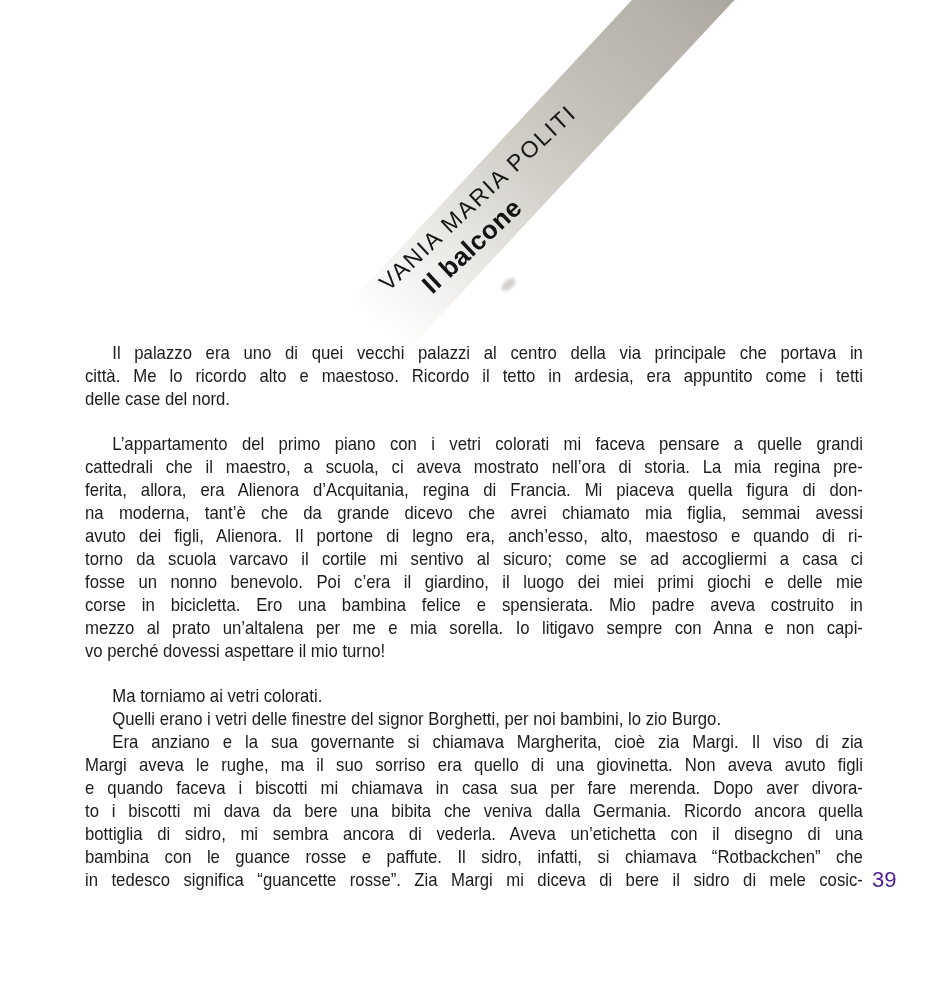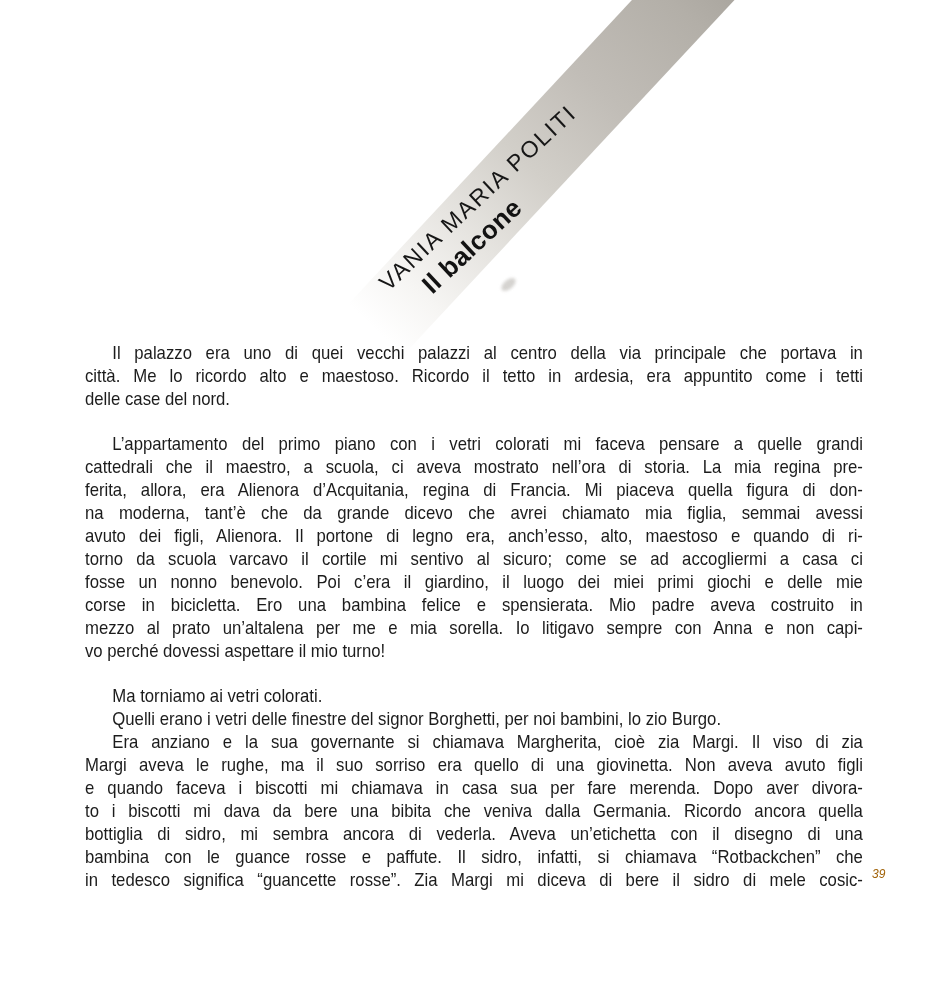--- a/index.html
+++ b/index.html
@@ -87,23 +87,22 @@
   .line {
     text-align: justify;
     text-align-last: justify;
   }
   .line.left { text-align-last: left; }
   .line.indent { text-indent: 31px; }
   .page-number {
     position: absolute;
     left: 872px;
     top: 867px;
-    font-size: 12px;
-    font-style: italic;
-    color: #a16207;
+    font-size: 22px;
+    color: #4c1d95;
   }
 </style>
 </head>
 <body>
 
 <div class="page">
   <div class="ribbon"></div>
   <div class="banner-author">VANIA MARIA POLITI</div>
   <div class="banner-title">Il balcone</div>
   <div class="smudge"></div>

